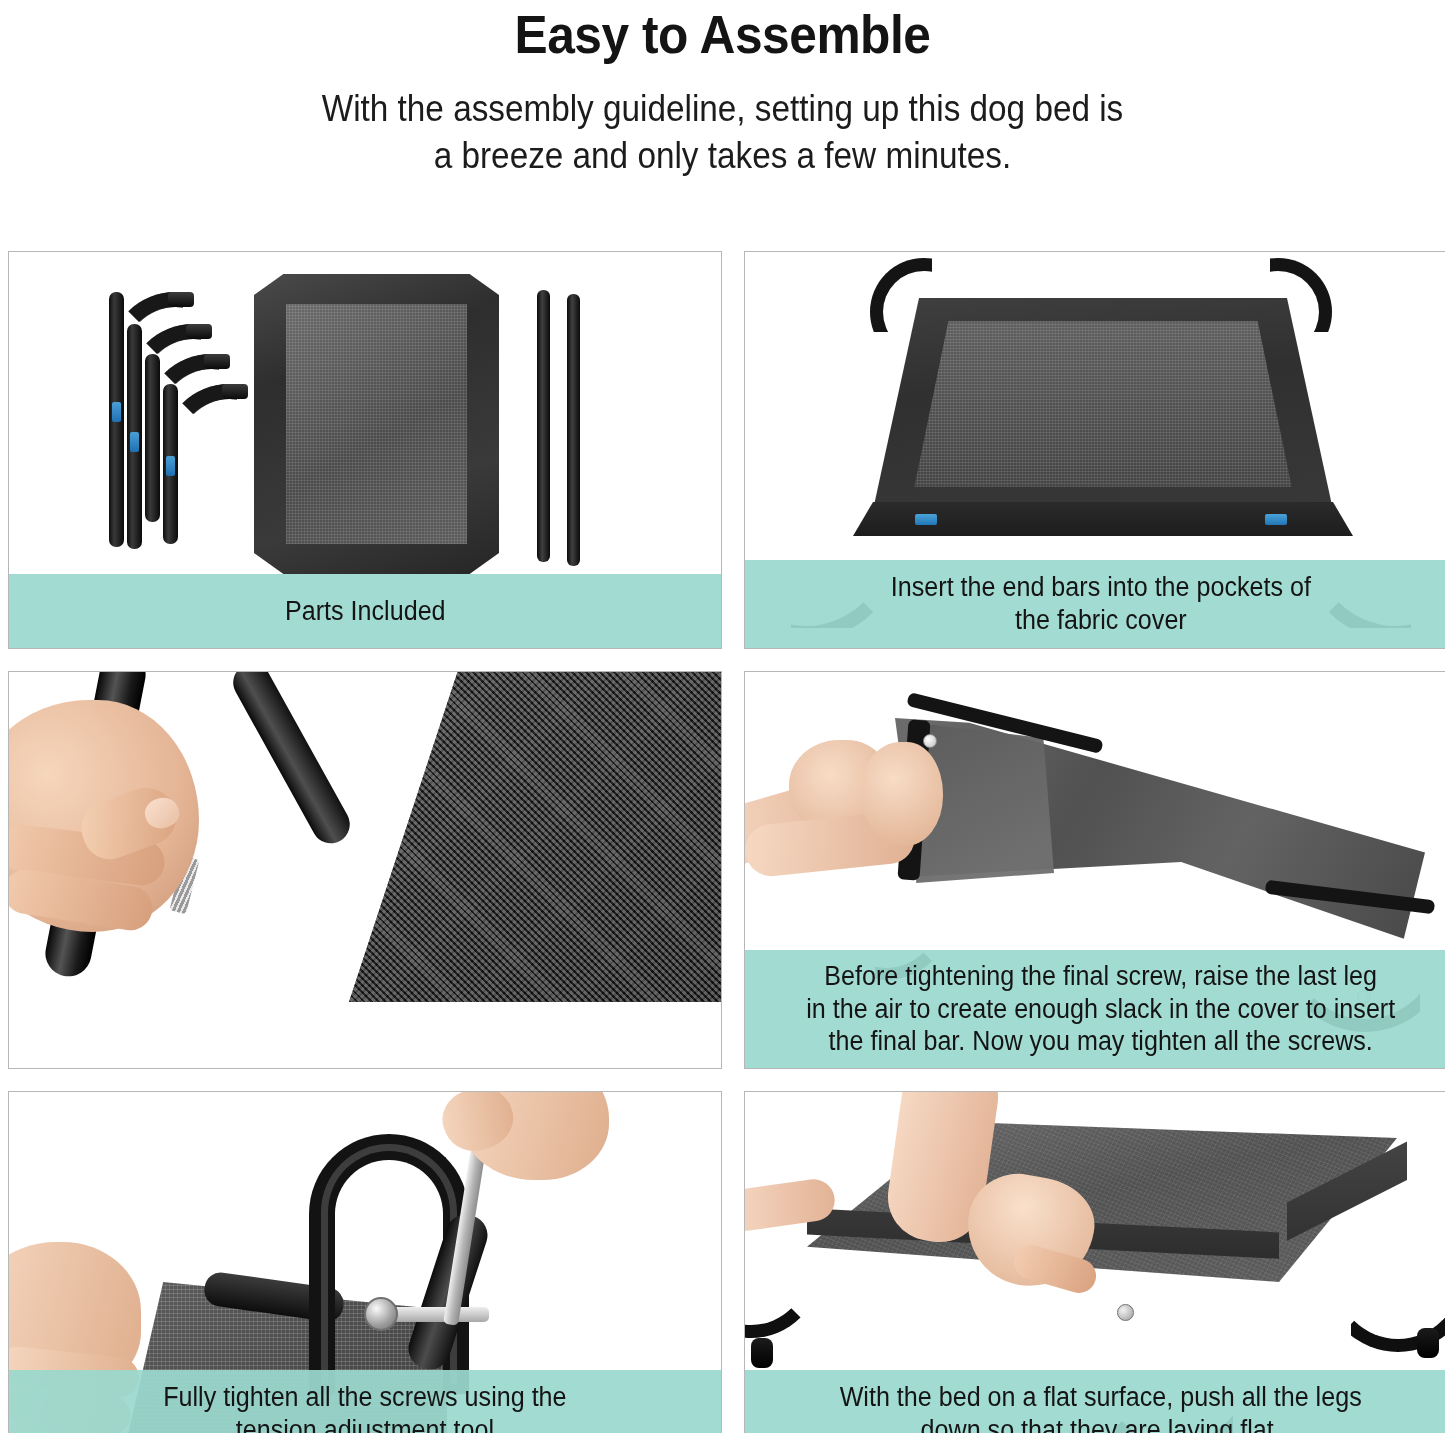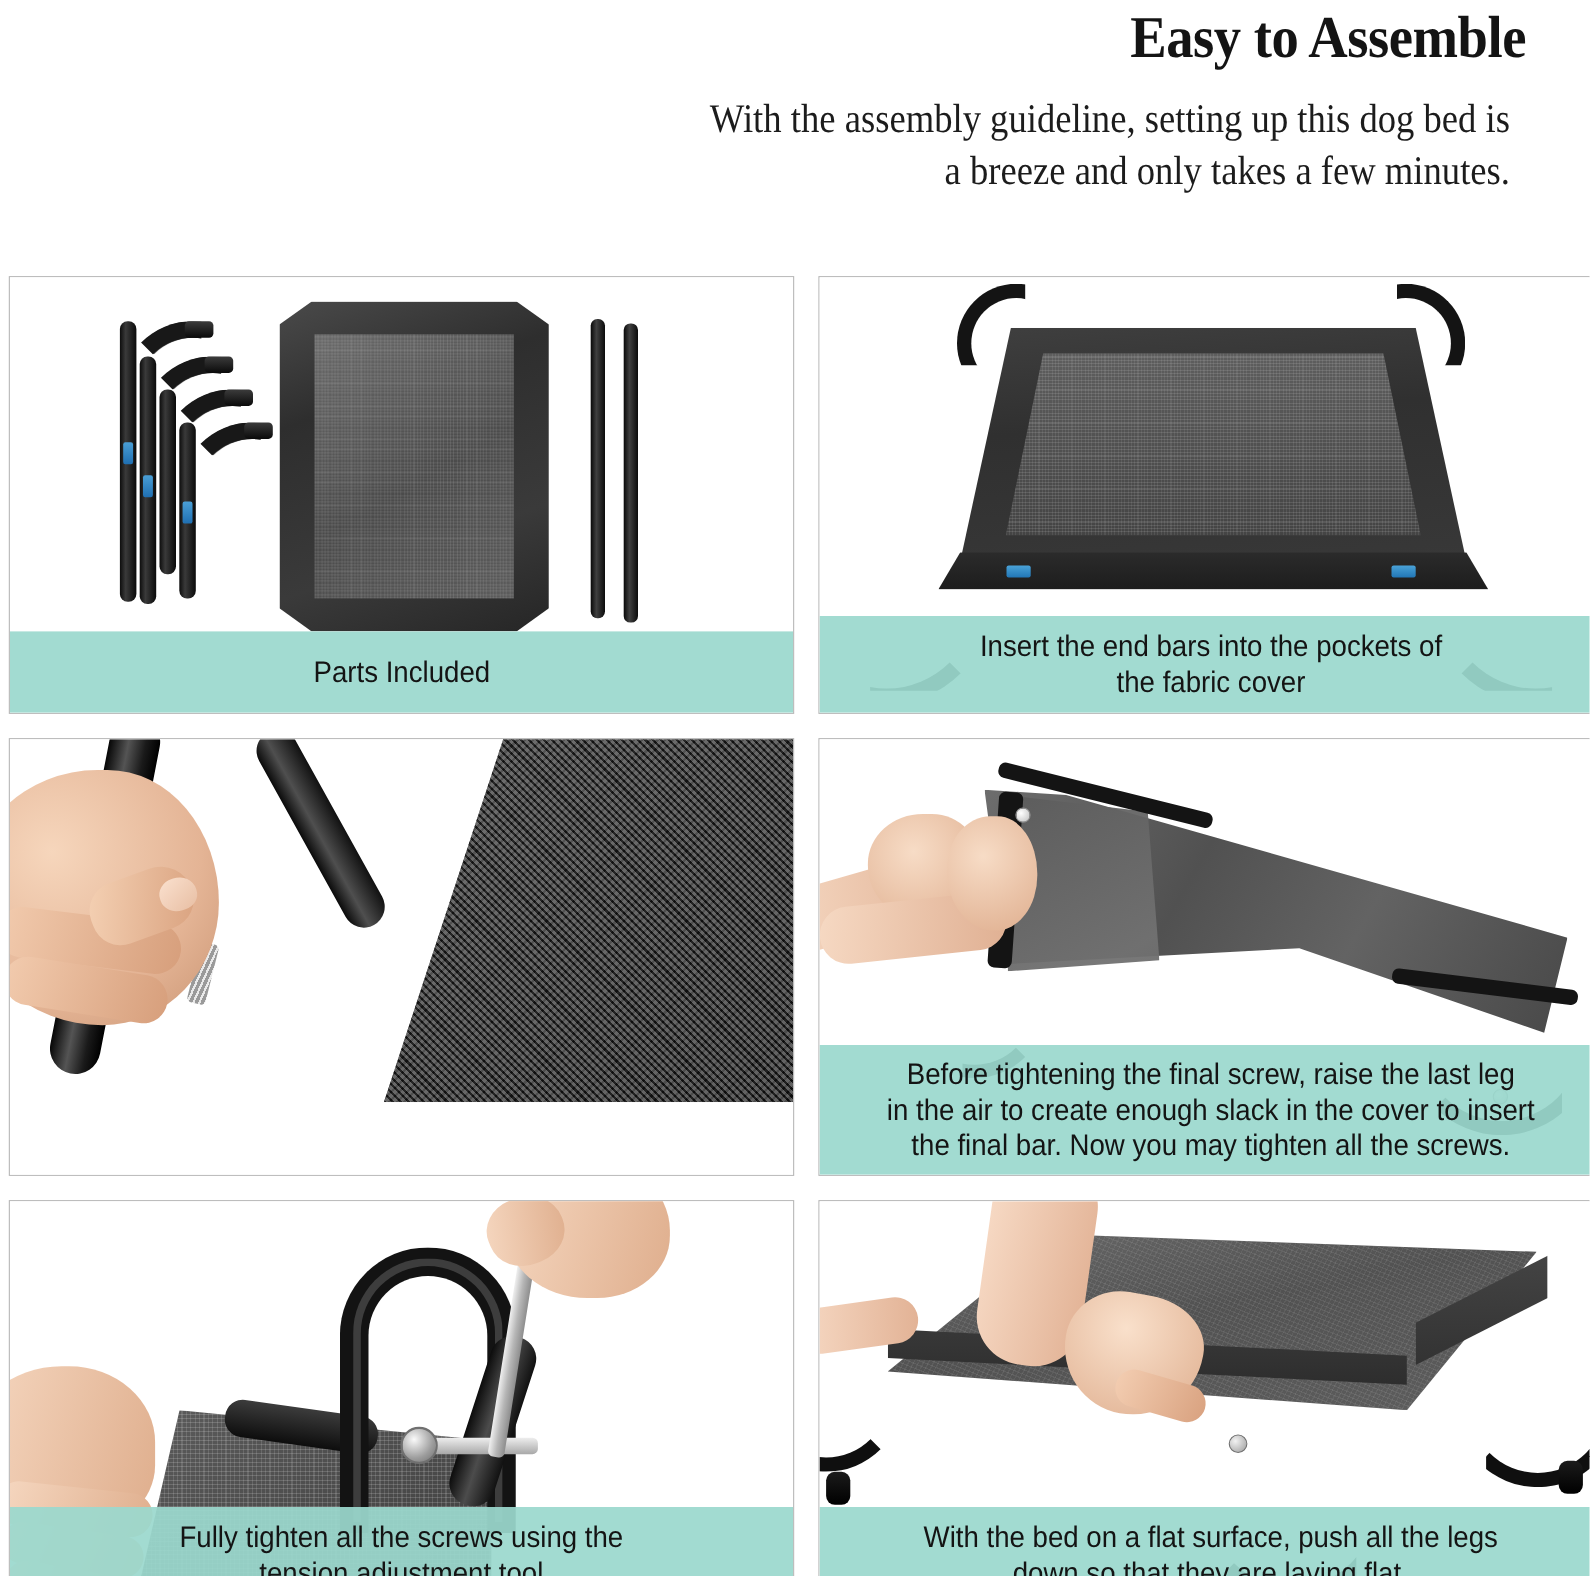--- a/index.html
+++ b/index.html
@@ -2,21 +2,21 @@
 <html><head>
 <meta charset="utf-8">
 <style>
   * { margin:0; padding:0; box-sizing:border-box; }
   html,body { width:1445px; height:1433px; background:#ffffff; }
   body { font-family:"Liberation Sans", sans-serif; color:#1a1a1a; overflow:hidden; }
 
   .page { width:1445px; height:1433px; position:relative; background:#fff; }
 
   
-  .header { width:100%; padding:6px 0 0 0; text-align:right;font-family:Liberation Serif, serif; }
+  .header { width:100%; padding:6px 0 0 0; text-align:center; }
   .title {
     font-size:54px; font-weight:bold; letter-spacing:-0.5px;
     line-height:1.05; color:#141414;
     transform:scaleX(0.92); transform-origin:center;
   }
   .subtitle {
     margin-top:22px; font-size:37px; font-weight:normal; line-height:1.28;
     color:#1c1c1c; transform:scaleX(0.9); transform-origin:center;
   }
 

